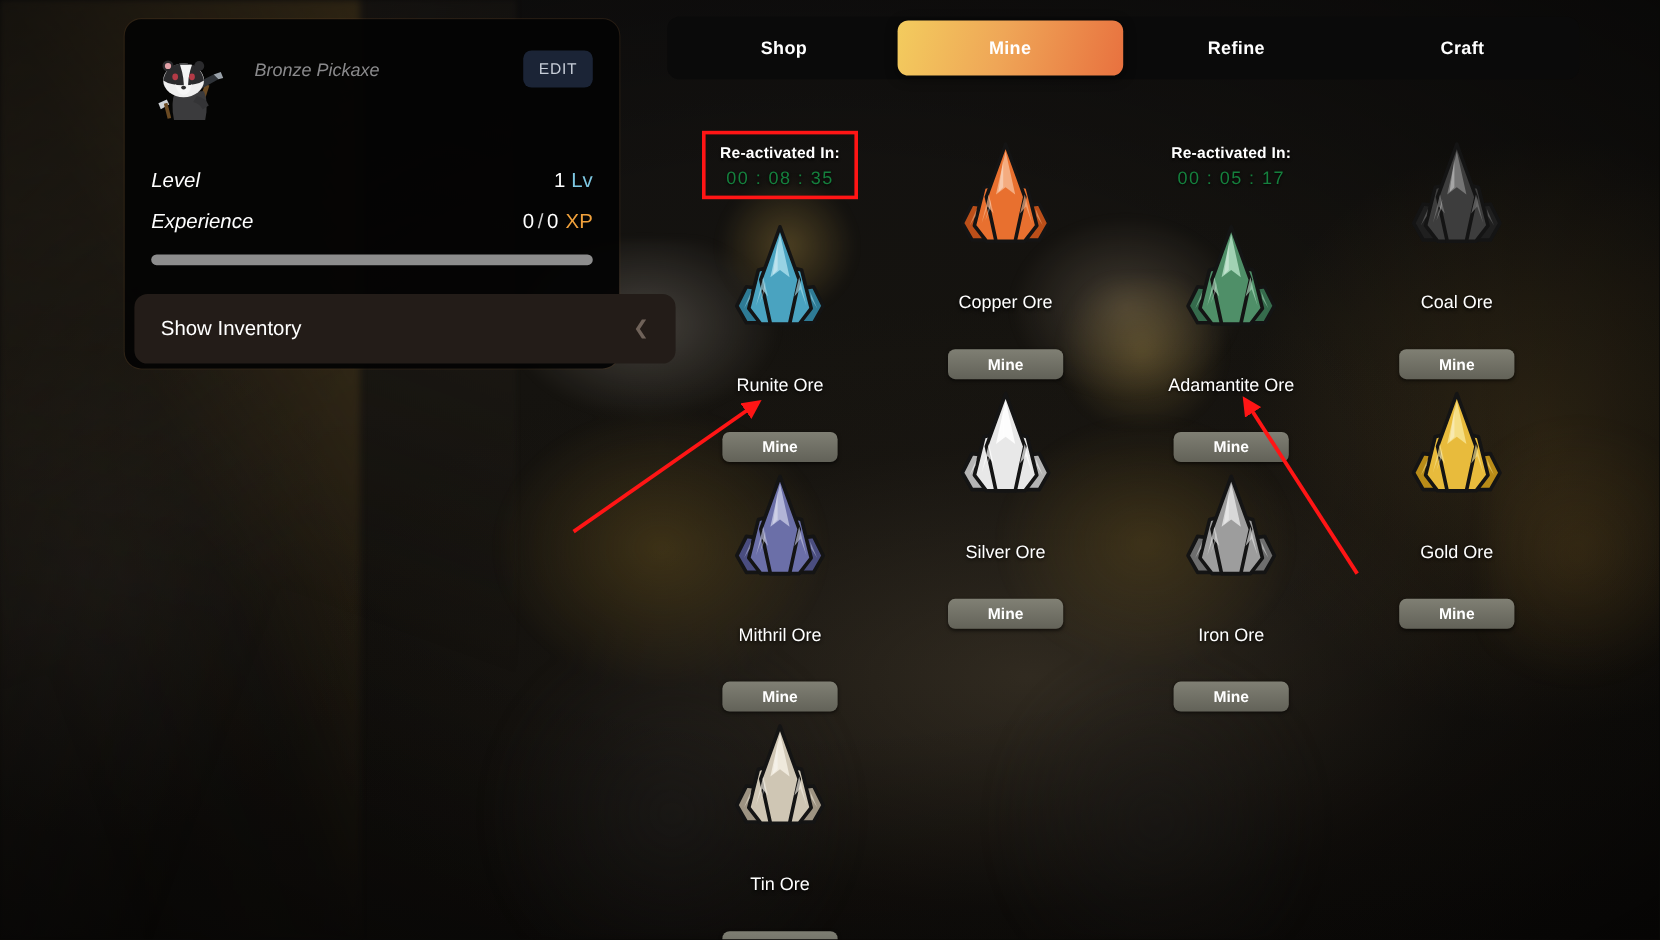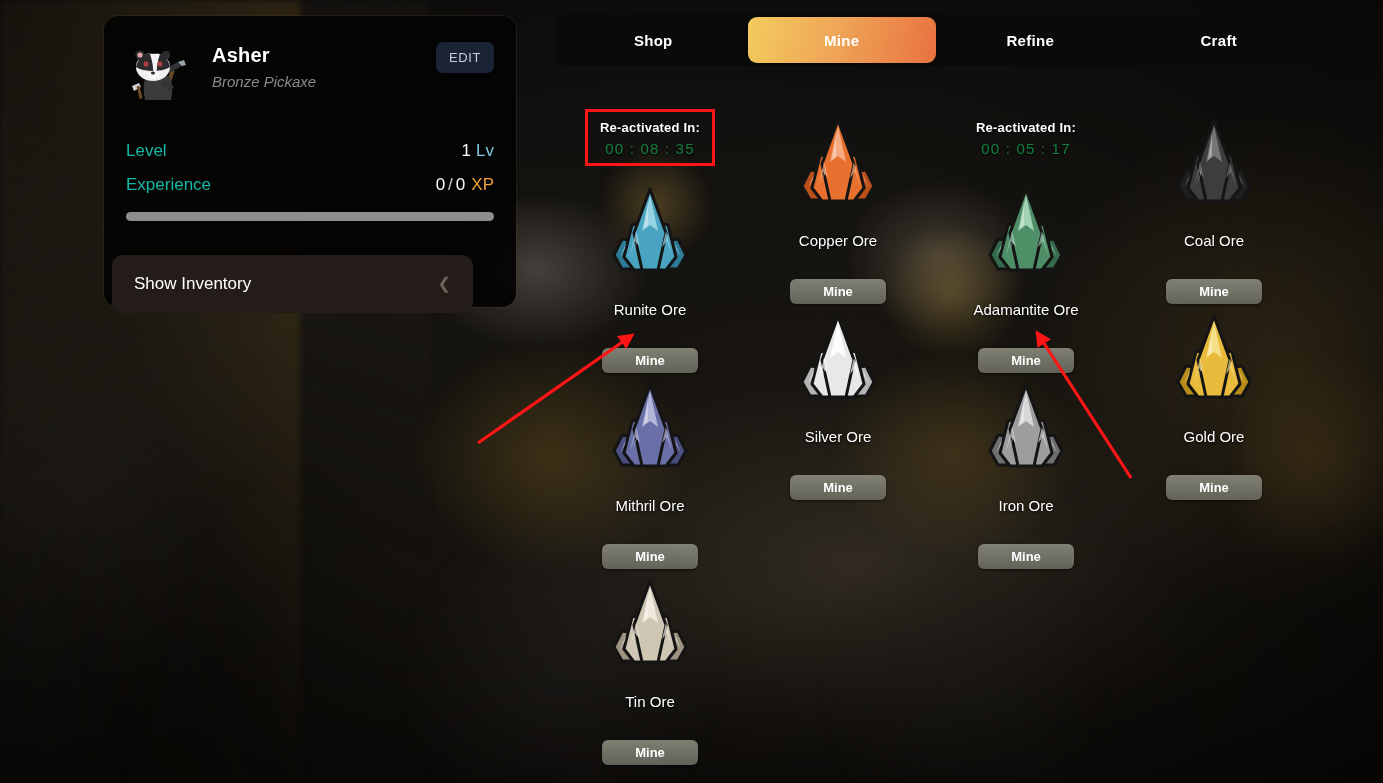--- a/index.html
+++ b/index.html
@@ -113,40 +113,40 @@
     cursor: pointer;
     margin-top: 2px;
     font-family: "Liberation Sans", sans-serif;
   }
 
   .stats { padding: 0 22px; margin-top: 30px; }
   .stat-row {
     display: flex; align-items: baseline; justify-content: space-between;
     padding: 7px 0;
   }
-  .stat-label { color: #14b8a6; font-size: 17px; }
+  .stat-label { color: #ffffff; font-size: 17px; font-style: italic; }
   .stat-value { font-size: 17px; }
   .v-num   { color: #ffffff; }
   .v-lv    { color: #7ec8e3; margin-left: 5px; }
   .v-slash { color: #cfcfcf; margin: 0 3px; }
   .v-xp    { color: #f0a13c; margin-left: 6px; }
 
   .xp-bar {
     margin: 10px 0 0 0;
     height: 9px;
     border-radius: 6px;
     background: #8d8d8d;
     overflow: hidden;
   }
   .xp-fill { height: 100%; width: 0%; background: #f0a13c; }
 
   .inventory-row {
     position: absolute;
-    left: 112px; top: 255px;
-    width: 361px; height: 58px;
+    left: 112px; top: 245px;
+    width: 451px; height: 58px;
     background: #231c18;
     border-radius: 11px;
     display: flex; align-items: center; justify-content: space-between;
     padding: 0 22px;
     cursor: pointer;
   }
   .inventory-label { color: #ffffff; font-size: 17px; }
   .chev { color: #6f6259; font-size: 16px; line-height: 1; }
 
   
@@ -214,21 +214,21 @@
     text-shadow: 0 1px 2px rgba(0,0,0,.9);
   }
   .timer.boxed { outline: 3px solid #ff1515; outline-offset: 0px; }
 
   .ore-icon { width: 96px; height: 100px; display: block; }
   .ore-icon svg { display: block; width: 100%; height: 100%; }
 
   .ore-name {
     color: #ffffff;
     font-size: 15px;
-    margin-top: 4px;
+    margin-top: 16px;
     text-shadow: 0 1px 3px rgba(0,0,0,.95);
     white-space: nowrap;
   }
 
   .mine-btn {
     margin-top: 14px;
     width: 96px; height: 25px;
     border: none;
     border-radius: 6px;
     background: linear-gradient(180deg, rgba(136,136,124,0.92) 0%, rgba(104,104,94,0.92) 100%);
@@ -290,21 +290,20 @@
           <ellipse cx="34" cy="22" rx="2.4" ry="2.8" fill="#b33a46"></ellipse>
 
           <ellipse cx="27" cy="31" rx="2" ry="1.6" fill="#2a2a2a"></ellipse>
 
           <path d="M6 44 L13 41 L15 45 L8 49 Z" fill="#cfd3d7"></path>
           <rect x="12" y="44" width="3" height="13" transform="rotate(-14 13 50)" fill="#6b4a22"></rect>
         </svg>
       </div>
 
       <div class="profile-names">
-        <div class="profile-name">Asher</div>
         <div class="profile-sub">Bronze Pickaxe</div>
       </div>
 
       <button class="edit-btn">EDIT</button>
     </div>
 
     <div class="stats">
       <div class="stat-row">
         <span class="stat-label">Level</span>
         <span class="stat-value">

